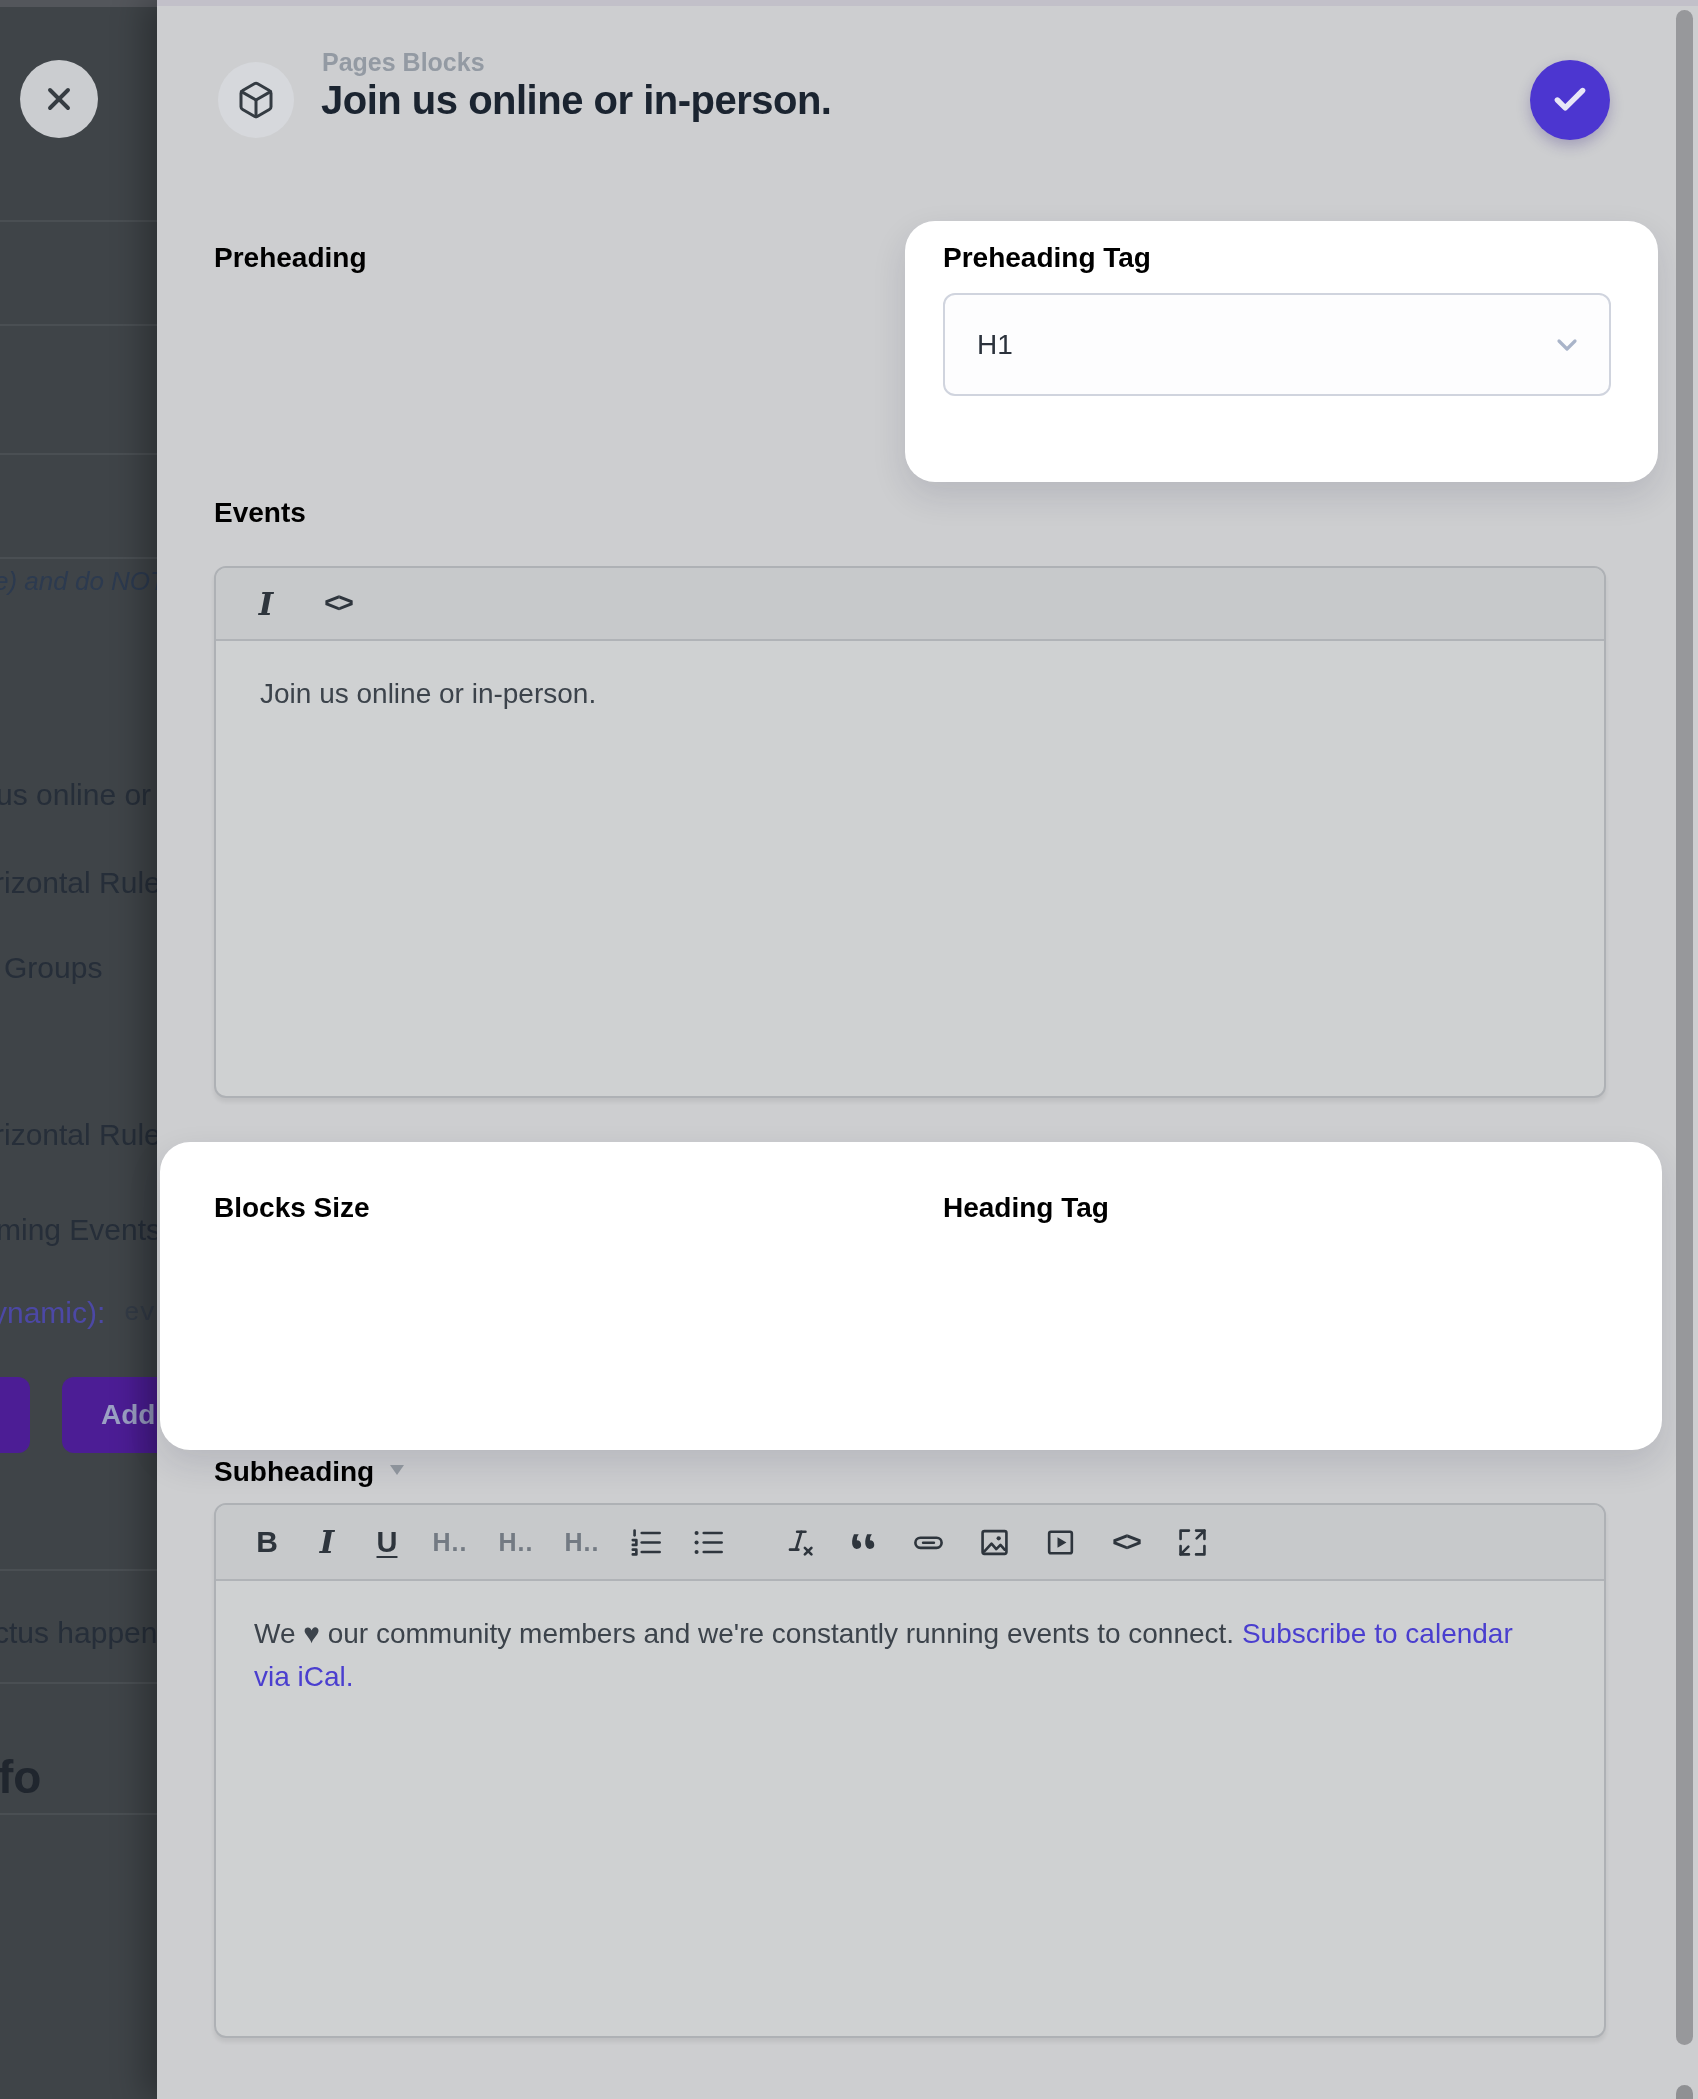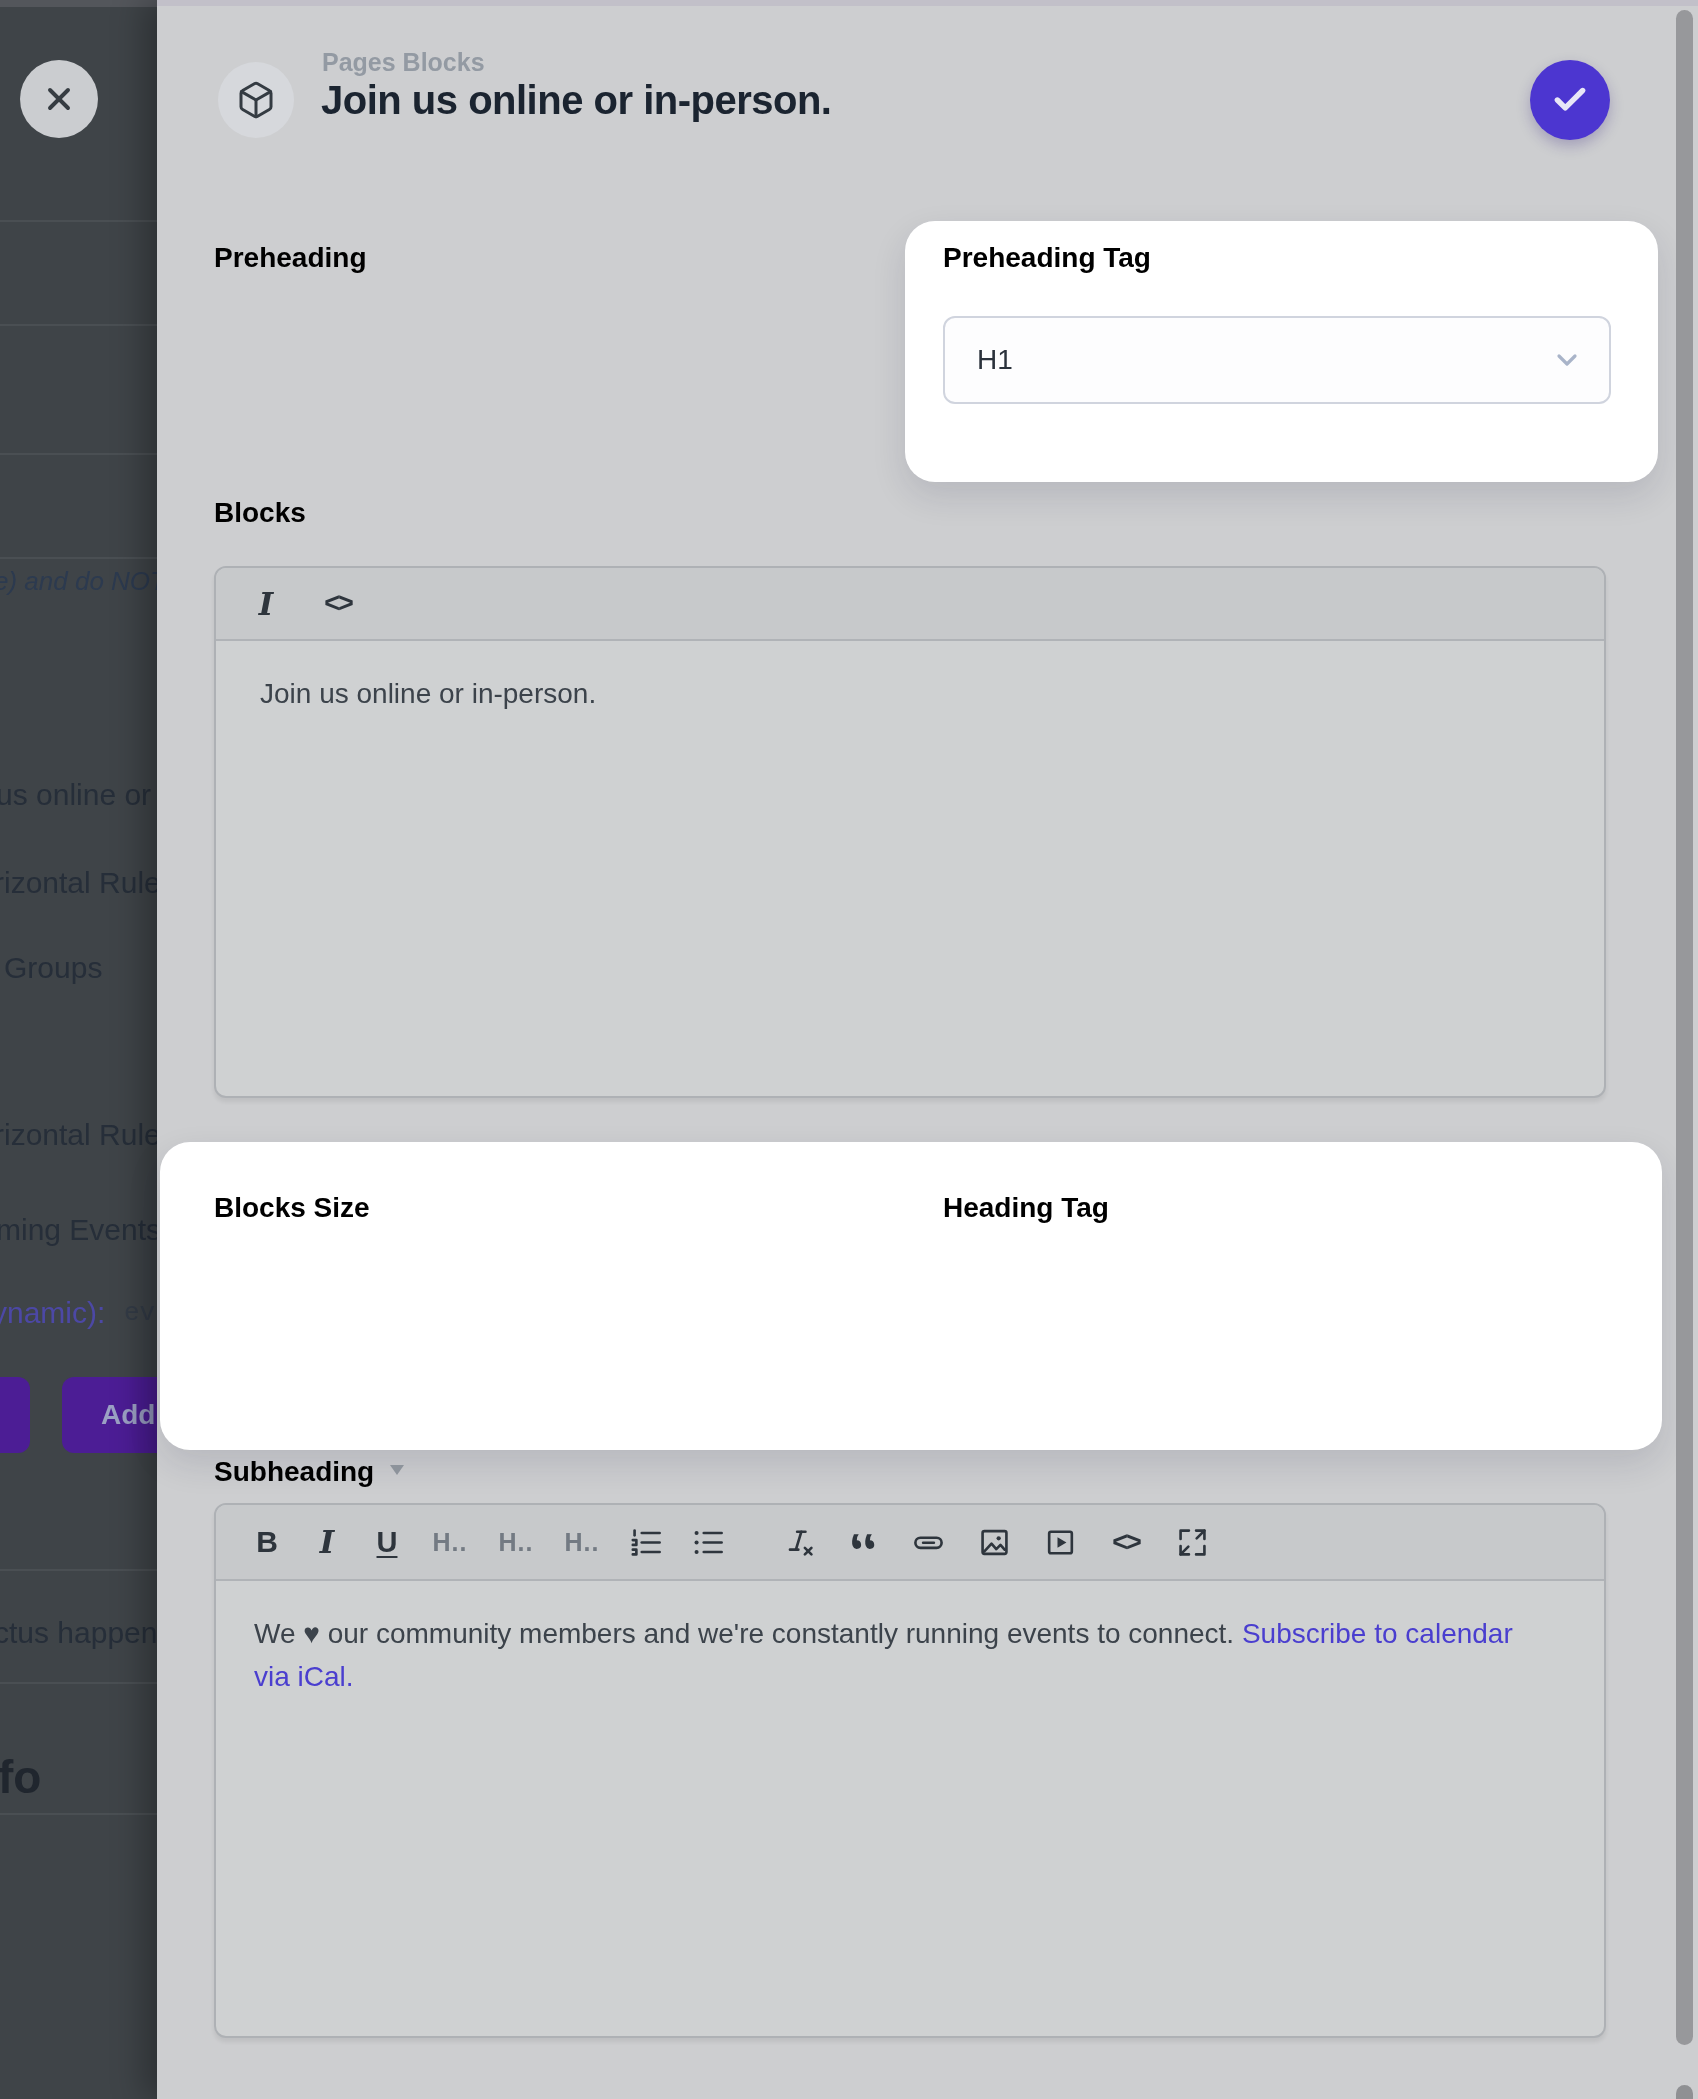--- a/index.html
+++ b/index.html
@@ -122,31 +122,31 @@
         <svg viewBox="0 0 24 24">
             <polyline points="20 6 9 17 4 12"></polyline>
           </svg>
       </span>
     </button>
 
     <div class="field-label" style="left:57px;top:242px">Preheading</div>
 
     <div class="hl-card" style="left:748px;top:221px;width:753px;height:261px">
       <div class="field-label" style="left:38px;top:21px">Preheading Tag</div>
-      <div class="select" style="left:38px;top:95px;width:668px;height:88px">
+      <div class="select" style="left:38px;top:72px;width:668px;height:103px">
         <span>H1</span>
         <span class="chev">
           <svg viewBox="0 0 24 24">
               <polyline points="6 9 12 15 18 9"></polyline>
             </svg>
         </span>
       </div>
     </div>
 
-    <div class="field-label" style="left:57px;top:497px">Blocks</div>
+    <div class="field-label" style="left:57px;top:497px">Events</div>
     <div class="editor" style="left:57px;top:566px;width:1392px;height:532px">
       <div class="toolbar" style="height:71px;padding-left:28px;gap:26px">
         <button class="tbtn" style="width:44px;height:50px">
           <span class="ital">I</span>
         </button>
         <button class="tbtn" style="width:48px;height:50px">
           <span class="codeg">&lt;&gt;</span>
         </button>
       </div>
       <div class="content" style="left:44px;top:110px;right:40px">Join us online or in-person.</div>

